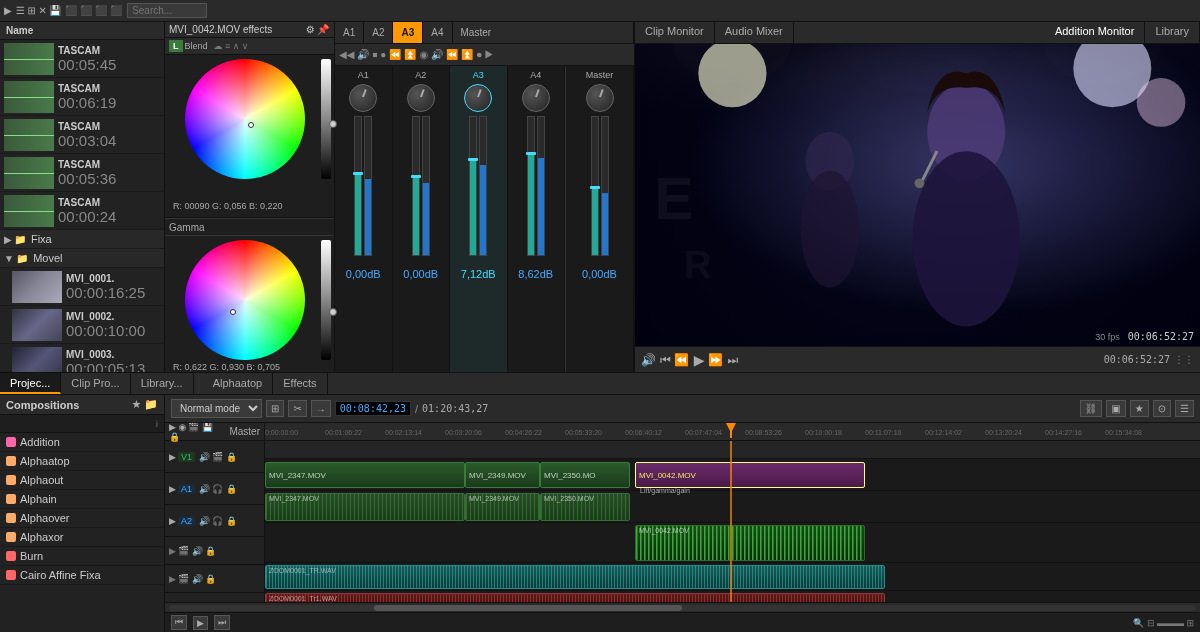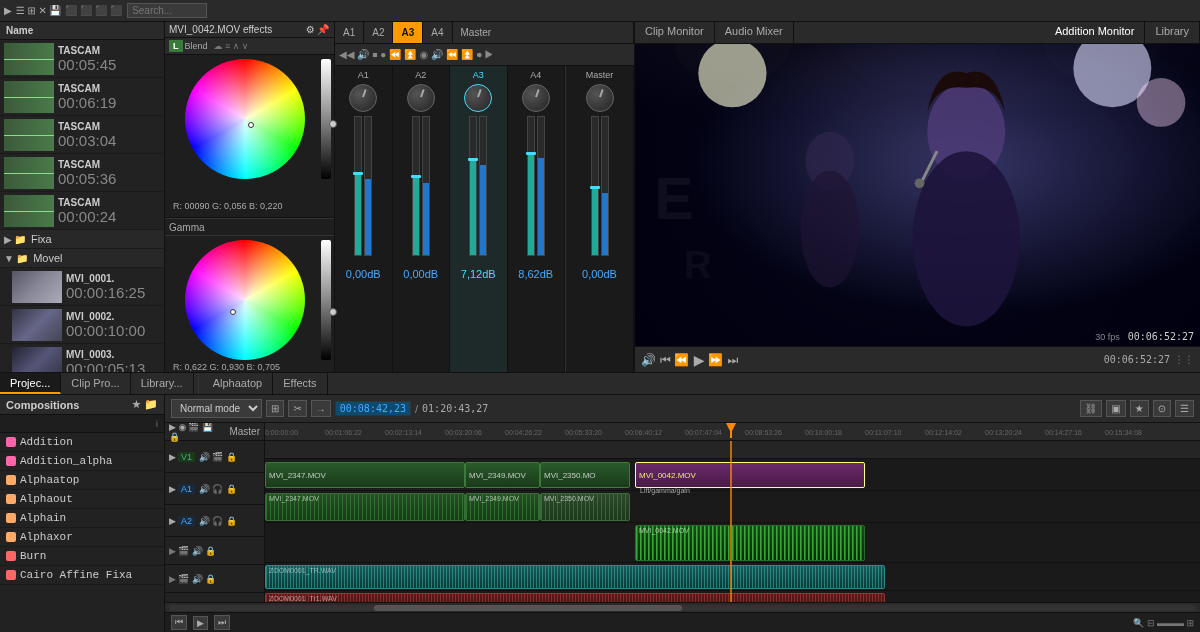--- a/index.html
+++ b/index.html
@@ -69,31 +69,31 @@
 
     .bottom-content { display: flex; flex: 1; overflow: hidden; }
 
     
     .compositions-panel { width: 165px; background: #222; border-right: 1px solid #111; display: flex; flex-direction: column; flex-shrink: 0; }
     .comp-header { background: #2a2a2a; padding: 3px 6px; display: flex; align-items: center; justify-content: space-between; border-bottom: 1px solid #111; }
     .comp-title { font-size: 11px; color: #ccc; font-weight: bold; }
     .comp-toolbar { display: flex; gap: 3px; align-items: center; }
     .comp-btn { background: none; border: none; color: #aaa; cursor: pointer; font-size: 11px; }
     .comp-info { background: #1e1e1e; padding: 2px 6px; display: flex; align-items: center; justify-content: flex-end; border-bottom: 1px solid #111; }
-    .comp-list { flex: 1; overflow-y: auto; font-family: Liberation Mono, monospace; }
+    .comp-list { flex: 1; overflow-y: auto; }
     .comp-item { display: flex; align-items: center; padding: 3px 6px; border-bottom: 1px solid #1a1a1a; cursor: pointer; }
     .comp-color { width: 10px; height: 10px; border-radius: 2px; margin-right: 4px; flex-shrink: 0; }
     .comp-name { font-size: 11px; color: #ccc; }
 
     
     .timeline-area { flex: 1; display: flex; flex-direction: column; overflow: hidden; }
     .timeline-toolbar { background: #2a2a2a; padding: 2px 6px; border-bottom: 1px solid #111; display: flex; align-items: center; gap: 4px; height: 28px; }
     .mode-select { background: #3a3a3a; border: 1px solid #555; color: #ccc; padding: 2px 4px; font-size: 10px; }
     .tl-btn { background: #3a3a3a; border: 1px solid #555; color: #aaa; padding: 2px 4px; font-size: 10px; cursor: pointer; }
-    .tl-timecode { color: #4af; font-size: 10px; font-family: monospace; background: #0c4a6e; padding: 1px 4px; border: 1px solid #333; }
+    .tl-timecode { color: #4af; font-size: 10px; font-family: monospace; background: #000000; padding: 1px 4px; border: 1px solid #333; }
     .tl-duration { color: #aaa; font-size: 10px; font-family: monospace; }
 
     .timeline-tracks { display: flex; flex: 1; overflow: hidden; }
     .track-headers { width: 100px; background: #222; border-right: 1px solid #111; display: flex; flex-direction: column; flex-shrink: 0; }
     .track-header { height: 32px; display: flex; align-items: center; padding: 2px 4px; border-bottom: 1px solid #111; gap: 2px; }
 
     .timeline-ruler-and-tracks { flex: 1; display: flex; flex-direction: column; overflow: hidden; position: relative; }
     .timeline-ruler { height: 18px; background: #2a2a2a; border-bottom: 1px solid #111; display: flex; align-items: flex-end; padding-bottom: 2px; position: relative; overflow: hidden; }
     .timeline-content { flex: 1; position: relative; overflow: hidden; background: #1a1a1a; }
     .track-row { height: 32px; border-bottom: 1px solid #111; position: relative; display: flex; align-items: center; }
@@ -436,34 +436,34 @@
         </div>
         <div class="comp-info">
           <span style="font-size:9px;color:#777;">ℹ</span>
         </div>
         <div class="comp-list">
           <div class="comp-item">
             <div class="comp-color" style="background:#f6a;"></div>
             <span class="comp-name">Addition</span>
           </div>
           <div class="comp-item">
-            <div class="comp-color" style="background:#f6a;"></div>
-            <span class="comp-name">Addition_alpha</span>
-          </div>
-          <div class="comp-item">
             <div class="comp-color" style="background:#fa6;"></div>
             <span class="comp-name">Alphaatop</span>
           </div>
           <div class="comp-item">
             <div class="comp-color" style="background:#fa6;"></div>
             <span class="comp-name">Alphaout</span>
           </div>
           <div class="comp-item">
             <div class="comp-color" style="background:#fa6;"></div>
             <span class="comp-name">Alphain</span>
+          </div>
+          <div class="comp-item">
+            <div class="comp-color" style="background:#fa6;"></div>
+            <span class="comp-name">Alphaover</span>
           </div>
           <div class="comp-item">
             <div class="comp-color" style="background:#fa6;"></div>
             <span class="comp-name">Alphaxor</span>
           </div>
           <div class="comp-item">
             <div class="comp-color" style="background:#f66;"></div>
             <span class="comp-name">Burn</span>
           </div>
           <div class="comp-item">

